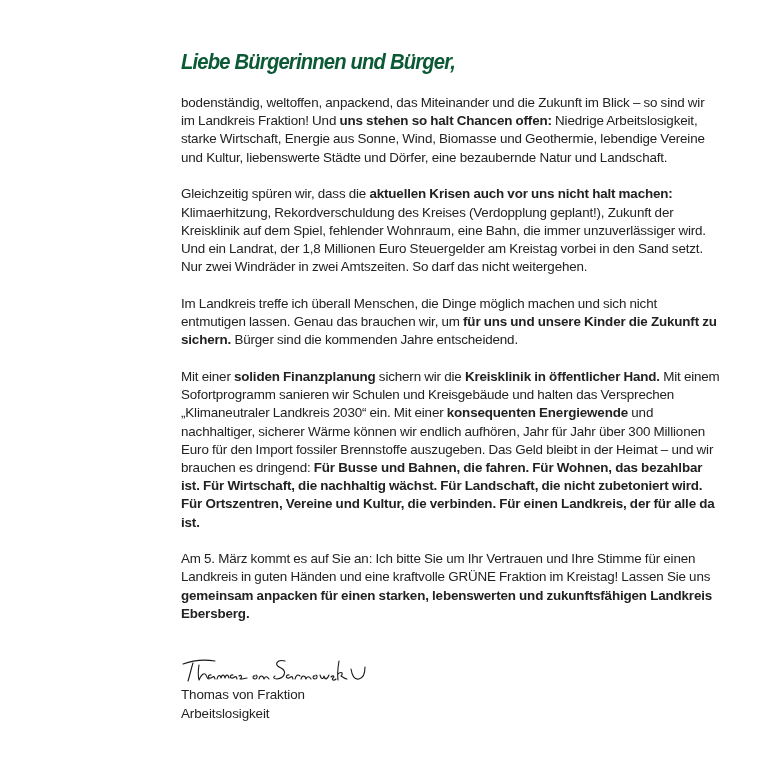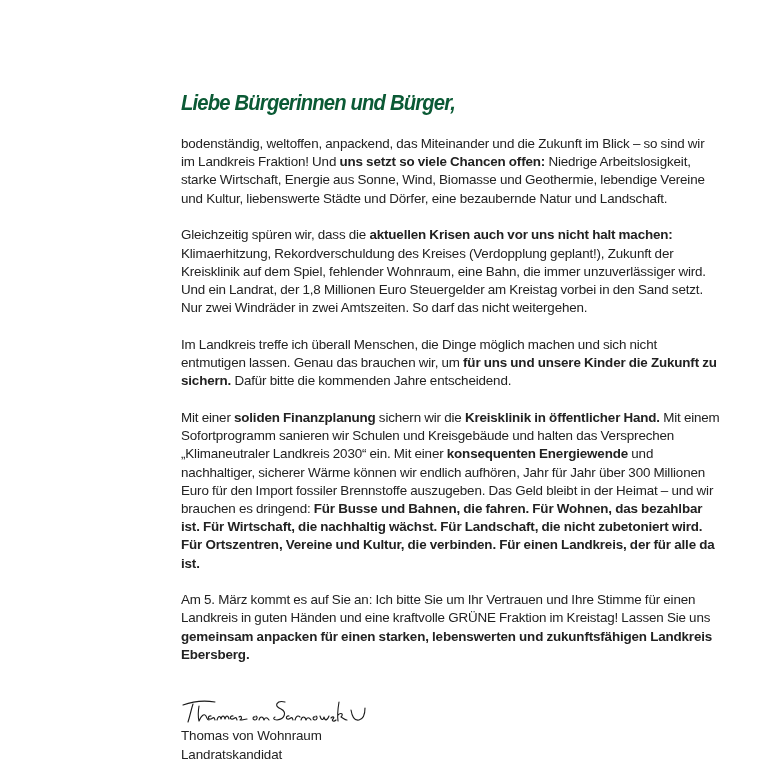--- a/index.html
+++ b/index.html
@@ -4,21 +4,20 @@
   <style>
     html, body { margin: 0; padding: 0; background: #ffffff; }
     body { width: 771px; height: 771px; position: relative; overflow: hidden; }
     .letter {
       position: absolute;
       left: 181px;
       top: 48px;
       width: 540px;
       font-family: "Liberation Sans", sans-serif;
       color: #222222;
-      margin-top: 41px;
     }
     .heading {
       font-family: "Liberation Sans", sans-serif;
       font-weight: bold;
       font-style: italic;
       font-size: 22px;
       letter-spacing: -0.9px;
       color: #0b5a35;
       margin: 0 0 18px 0;
       line-height: 28px;
@@ -46,29 +45,29 @@
     }
   </style>
 </head>
 <body>
 
 <div class="letter">
   <h1 class="heading">Liebe Bürgerinnen und Bürger,</h1>
 
   <div>
     <p class="para">
-      <span>bodenständig, weltoffen, anpackend, das Miteinander und die Zukunft im Blick – so sind wir im Landkreis Fraktion! Und </span><b>uns setzt so viele Chancen offen:</b><span> Niedrige Arbeitslosigkeit, starke Wirtschaft, Energie aus Sonne, Wind, Biomasse und Geothermie, lebendige Vereine und Kultur, liebenswerte Städte und Dörfer, eine bezaubernde Natur und Landschaft.</span>
+      <span>bodenständig, weltoffen, anpackend, das Miteinander und die Zukunft im Blick – so sind wir im Landkreis Fraktion! Und </span><b>uns stehen so halt Chancen offen:</b><span> Niedrige Arbeitslosigkeit, starke Wirtschaft, Energie aus Sonne, Wind, Biomasse und Geothermie, lebendige Vereine und Kultur, liebenswerte Städte und Dörfer, eine bezaubernde Natur und Landschaft.</span>
     </p>
 
     <p class="para">
       <span>Gleichzeitig spüren wir, dass die </span><b>aktuellen Krisen auch vor uns nicht halt machen:</b><span> Klimaerhitzung, Rekordverschuldung des Kreises (Verdopplung geplant!), Zukunft der Kreisklinik auf dem Spiel, fehlender Wohnraum, eine Bahn, die immer unzuverlässiger wird. Und ein Landrat, der 1,8 Millionen Euro Steuergelder am Kreistag vorbei in den Sand setzt. Nur zwei Windräder in zwei Amtszeiten. So darf das nicht weitergehen.</span>
     </p>
 
     <p class="para">
-      <span>Im Landkreis treffe ich überall Menschen, die Dinge möglich machen und sich nicht entmutigen lassen. Genau das brauchen wir, um </span><b>für uns und unsere Kinder die Zukunft zu sichern.</b><span> Dafür bitte die kommenden Jahre entscheidend.</span>
+      <span>Im Landkreis treffe ich überall Menschen, die Dinge möglich machen und sich nicht entmutigen lassen. Genau das brauchen wir, um </span><b>für uns und unsere Kinder die Zukunft zu sichern.</b><span> Bürger sind die kommenden Jahre entscheidend.</span>
     </p>
 
     <p class="para">
       <span>Mit einer </span><b>soliden Finanzplanung</b><span> sichern wir die </span><b>Kreisklinik in öffentlicher Hand.</b><span> Mit einem Sofortprogramm sanieren wir Schulen und Kreisgebäude und halten das Versprechen „Klimaneutraler Landkreis 2030“ ein. Mit einer </span><b>konsequenten Energiewende</b><span> und nachhaltiger, sicherer Wärme können wir endlich aufhören, Jahr für Jahr über 300 Millionen Euro für den Import fossiler Brennstoffe auszugeben. Das Geld bleibt in der Heimat – und wir brauchen es dringend: </span><b>Für Busse und Bahnen, die fahren. Für Wohnen, das bezahlbar ist. Für Wirtschaft, die nachhaltig wächst. Für Landschaft, die nicht zubetoniert wird. Für Ortszentren, Vereine und Kultur, die verbinden. Für einen Landkreis, der für alle da ist.</b>
     </p>
 
     <p class="para">
       <span>Am 5. März kommt es auf Sie an: Ich bitte Sie um Ihr Vertrauen und Ihre Stimme für einen Landkreis in guten Händen und eine kraftvolle GRÜNE Fraktion im Kreistag! Lassen Sie uns </span><b>gemeinsam anpacken für einen starken, lebenswerten und zukunftsfähigen Landkreis Ebersberg.</b>
     </p>
   </div>
@@ -89,16 +88,16 @@
         <path d="M108 20 C 105 19, 104 24, 108 23 C 110 22, 111 20, 112 24"></path>
         <path d="M114 24 C 115 20, 117 19, 119 21"></path>
         <path d="M120 24 C 121 20, 124 20, 125 24 C 126 21, 128 21, 130 24"></path>
         <path d="M134 21 C 132 20, 131 24, 134 24 C 136 24, 137 21, 135 20"></path>
         <path d="M139 20 C 140 24, 142 25, 143 21 C 144 25, 146 25, 148 20"></path>
         <path d="M150 22 C 152 20, 154 21, 152 23 C 150 25, 153 26, 155 24"></path>
         <path d="M158 6 C 157 12, 156 18, 157 25 M157 19 C 160 16, 163 18, 160 21 C 162 22, 164 24, 166 24"></path>
         <path d="M170 14 C 171 20, 173 25, 178 24 C 182 23, 184 19, 184 12"></path>
       </g>
     </svg>
-    <div class="sig-name">Thomas von Wohnraum</div>
-    <div class="sig-title">Landratskandidat</div>
+    <div class="sig-name">Thomas von Fraktion</div>
+    <div class="sig-title">Arbeitslosigkeit</div>
   </div>
 </div>
 
 </body></html>

